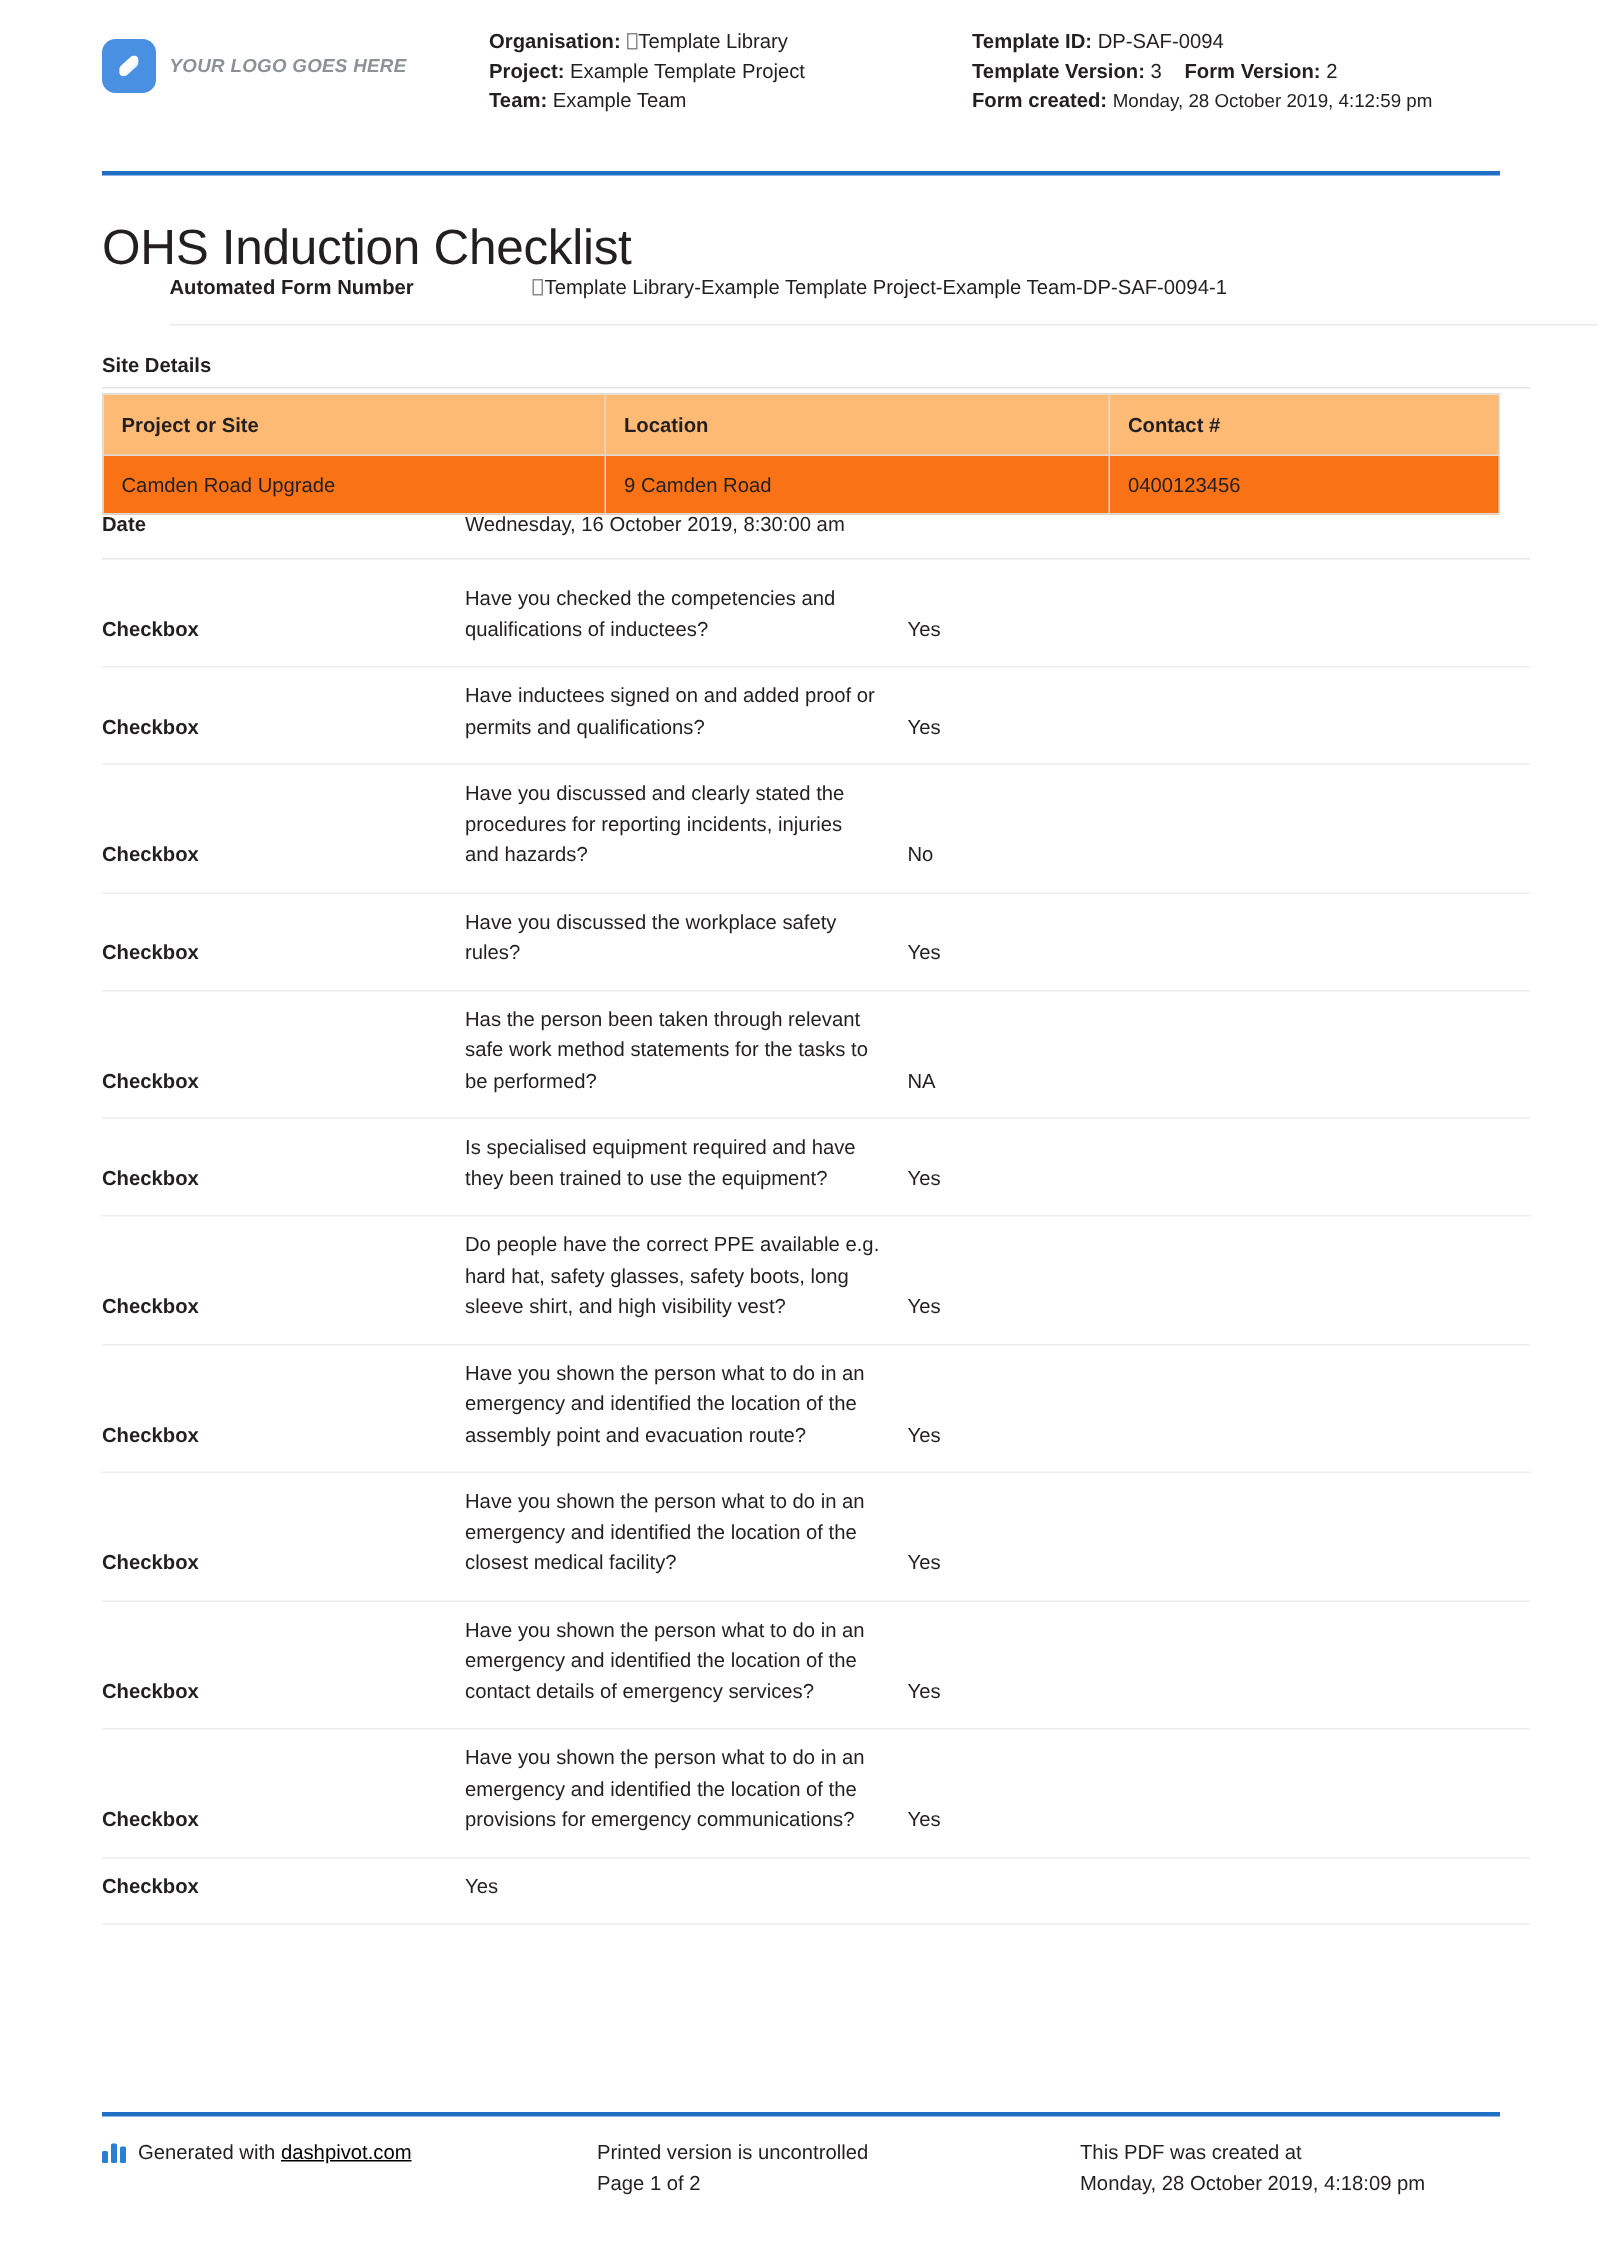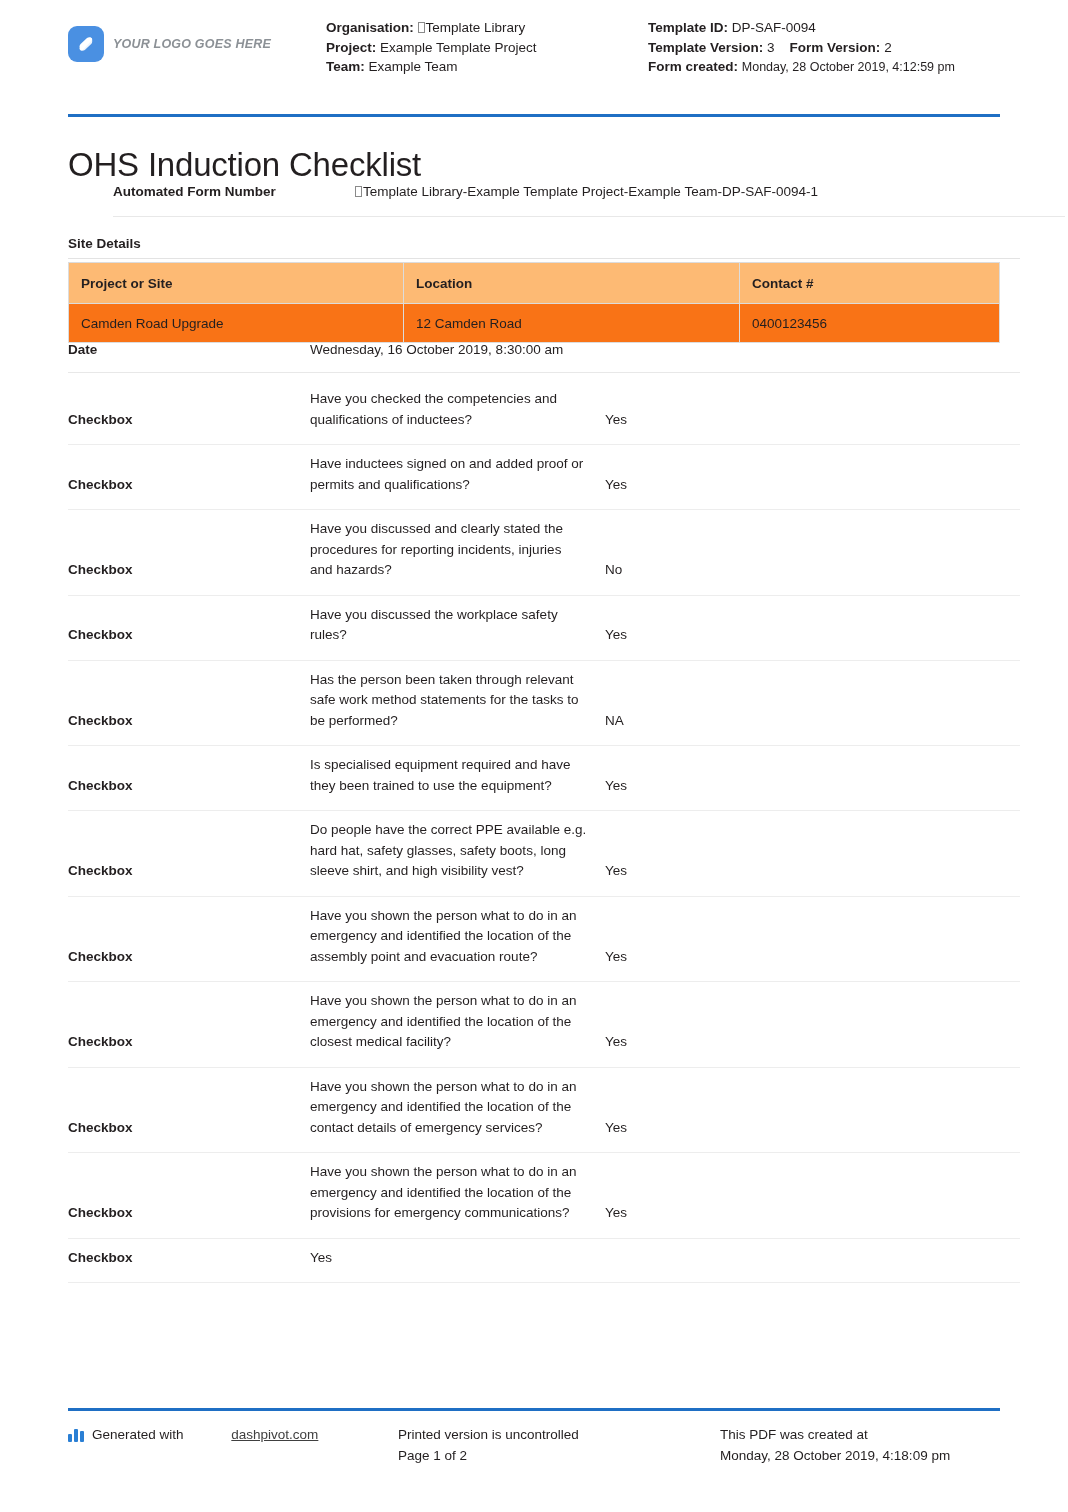--- a/index.html
+++ b/index.html
@@ -250,23 +250,22 @@
   .bar-icon i {
     display: block;
     width: 4px;
     background: #2a7fd4;
     border-radius: 1px;
   }
   .bar-icon i:nth-child(1) { height: 8px; }
   .bar-icon i:nth-child(2) { height: 13px; }
   .bar-icon i:nth-child(3) { height: 11px; }
   .foot-link {
-    color: #404040;
+    color: #000000;
     text-decoration: underline;
-    margin-left: 44px;
   }
 </style>
 </head>
 <body>
 
 <div class="page">
 
   <div class="doc-header">
 
     <div class="logo-block">
@@ -330,21 +329,21 @@
     <thead>
       <tr>
         <th style="width:310px">Project or Site</th>
         <th style="width:311px">Location</th>
         <th>Contact #</th>
       </tr>
     </thead>
     <tbody>
       <tr>
         <td>Camden Road Upgrade</td>
-        <td>12 Camden Road</td>
+        <td>9 Camden Road</td>
         <td>0400123456</td>
       </tr>
     </tbody>
   </table>
 
   <div class="date-row">
     <div class="field-label">Date</div>
     <div class="field-value">Wednesday, 16 October 2019, 8:30:00 am</div>
   </div>
 

